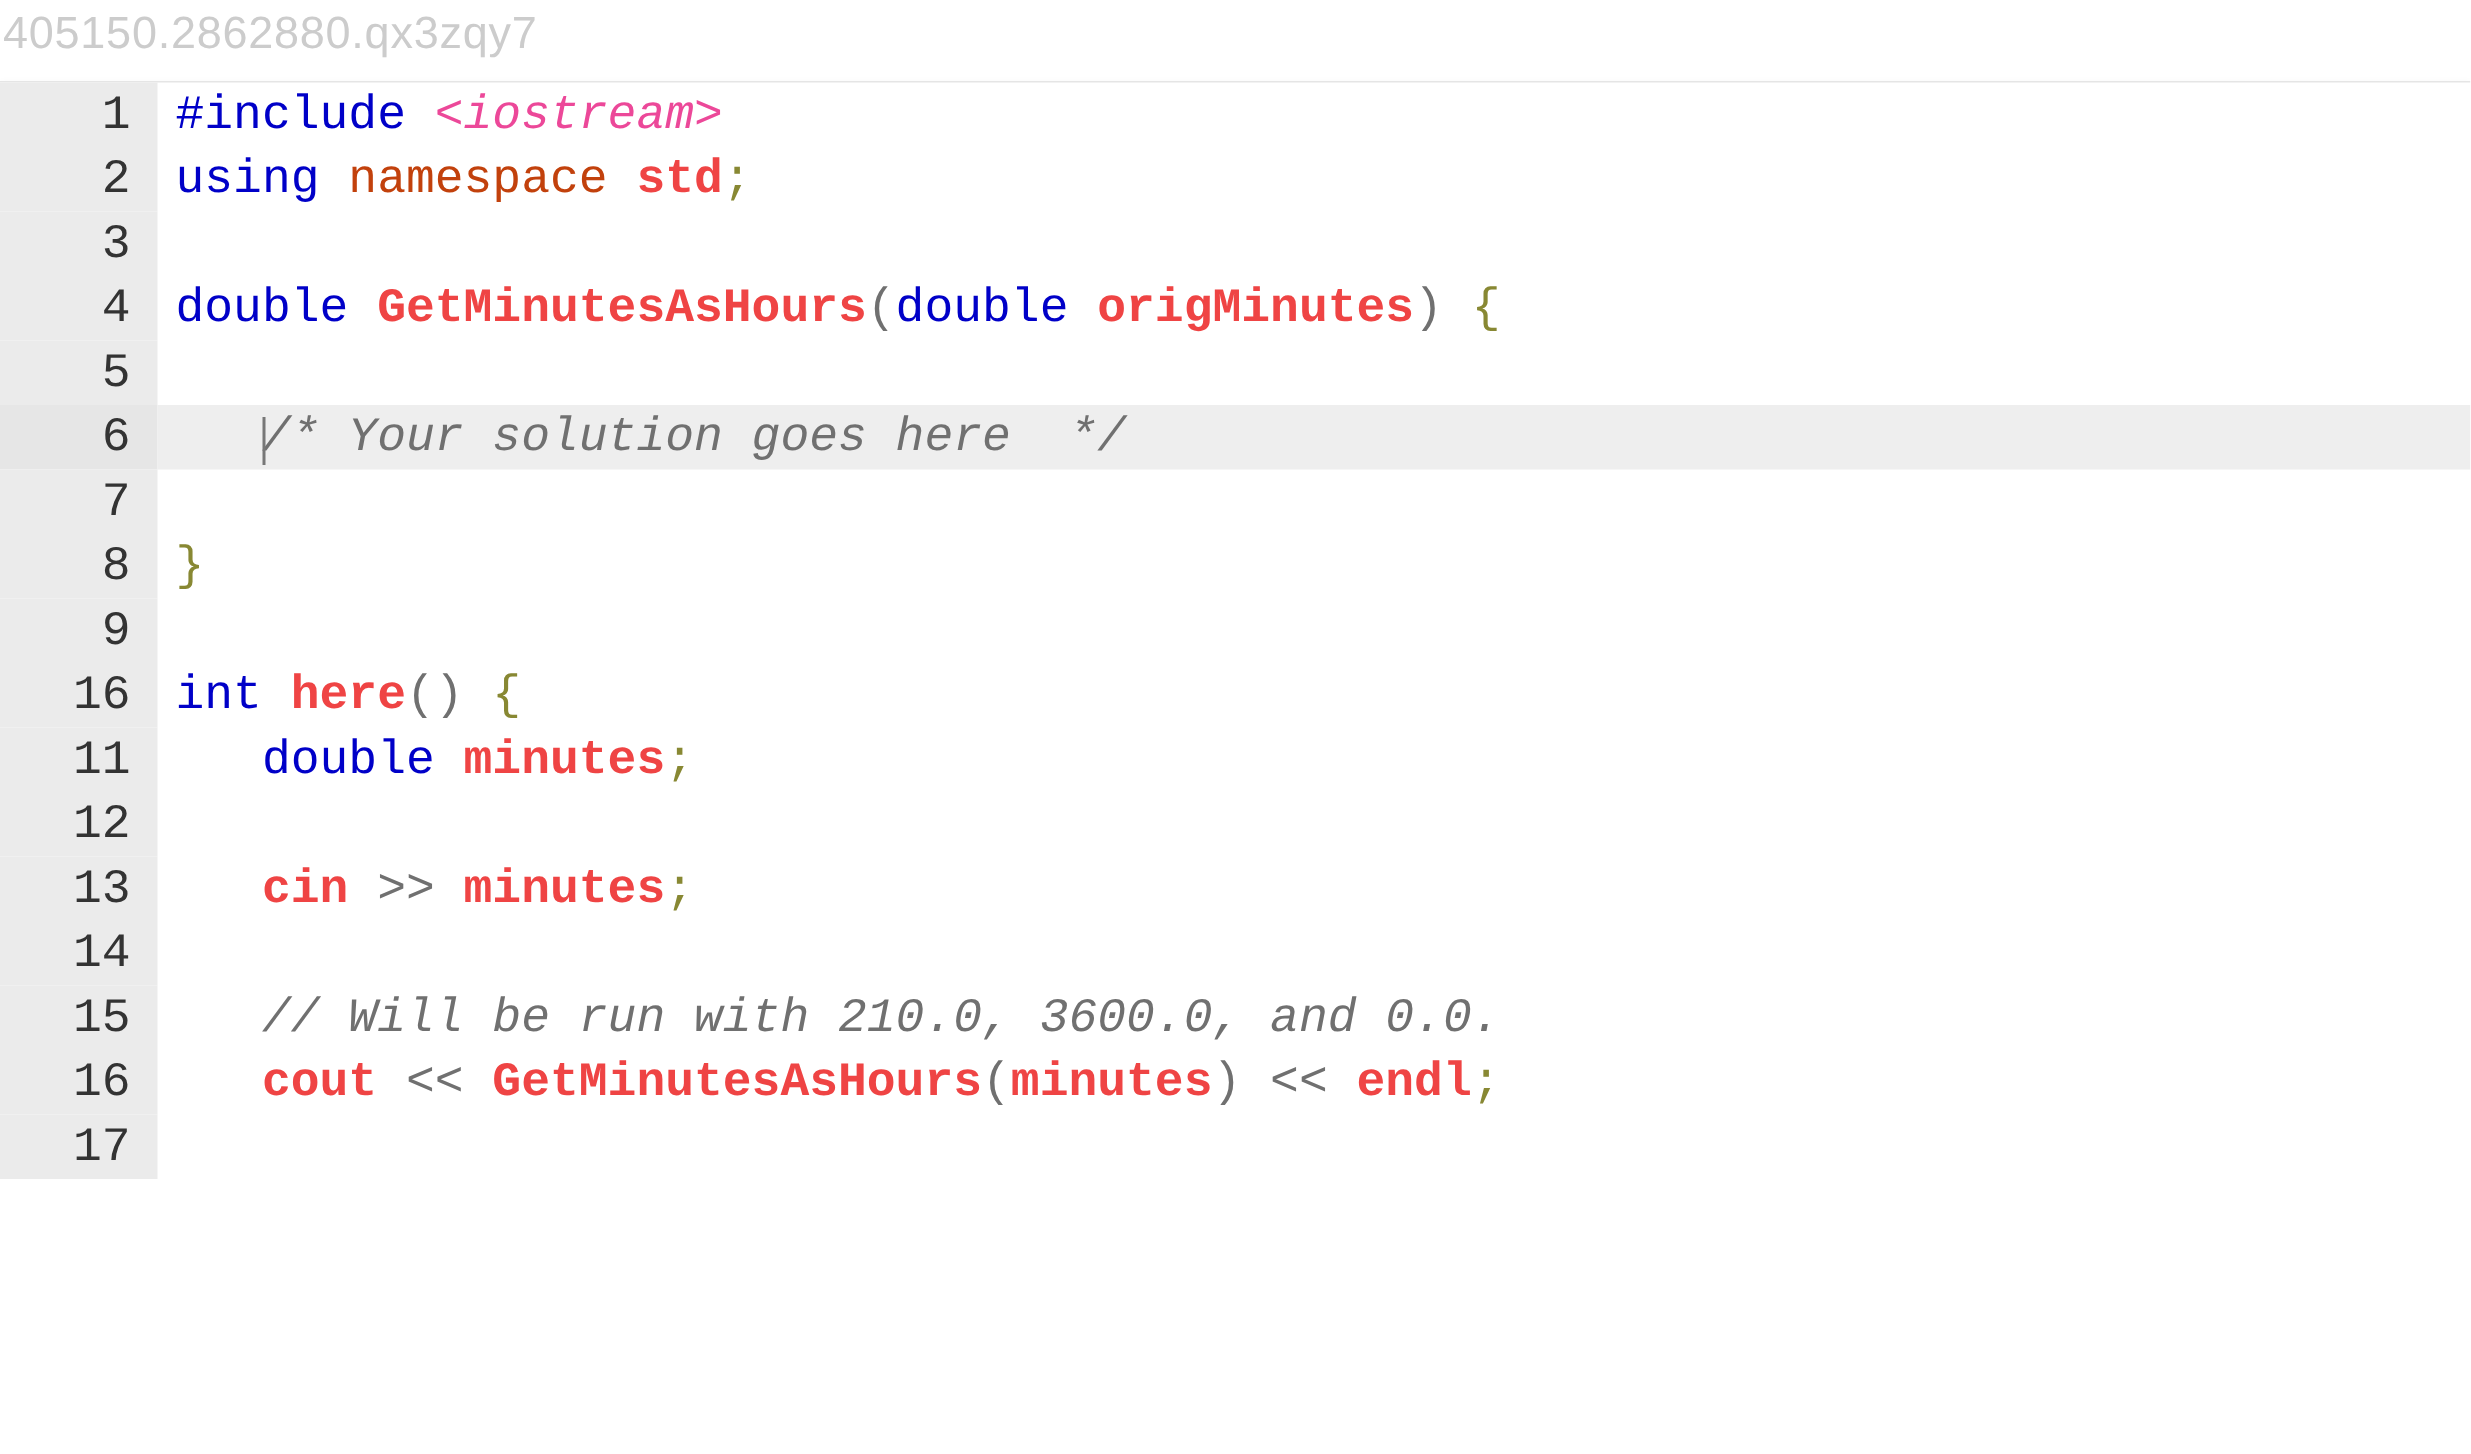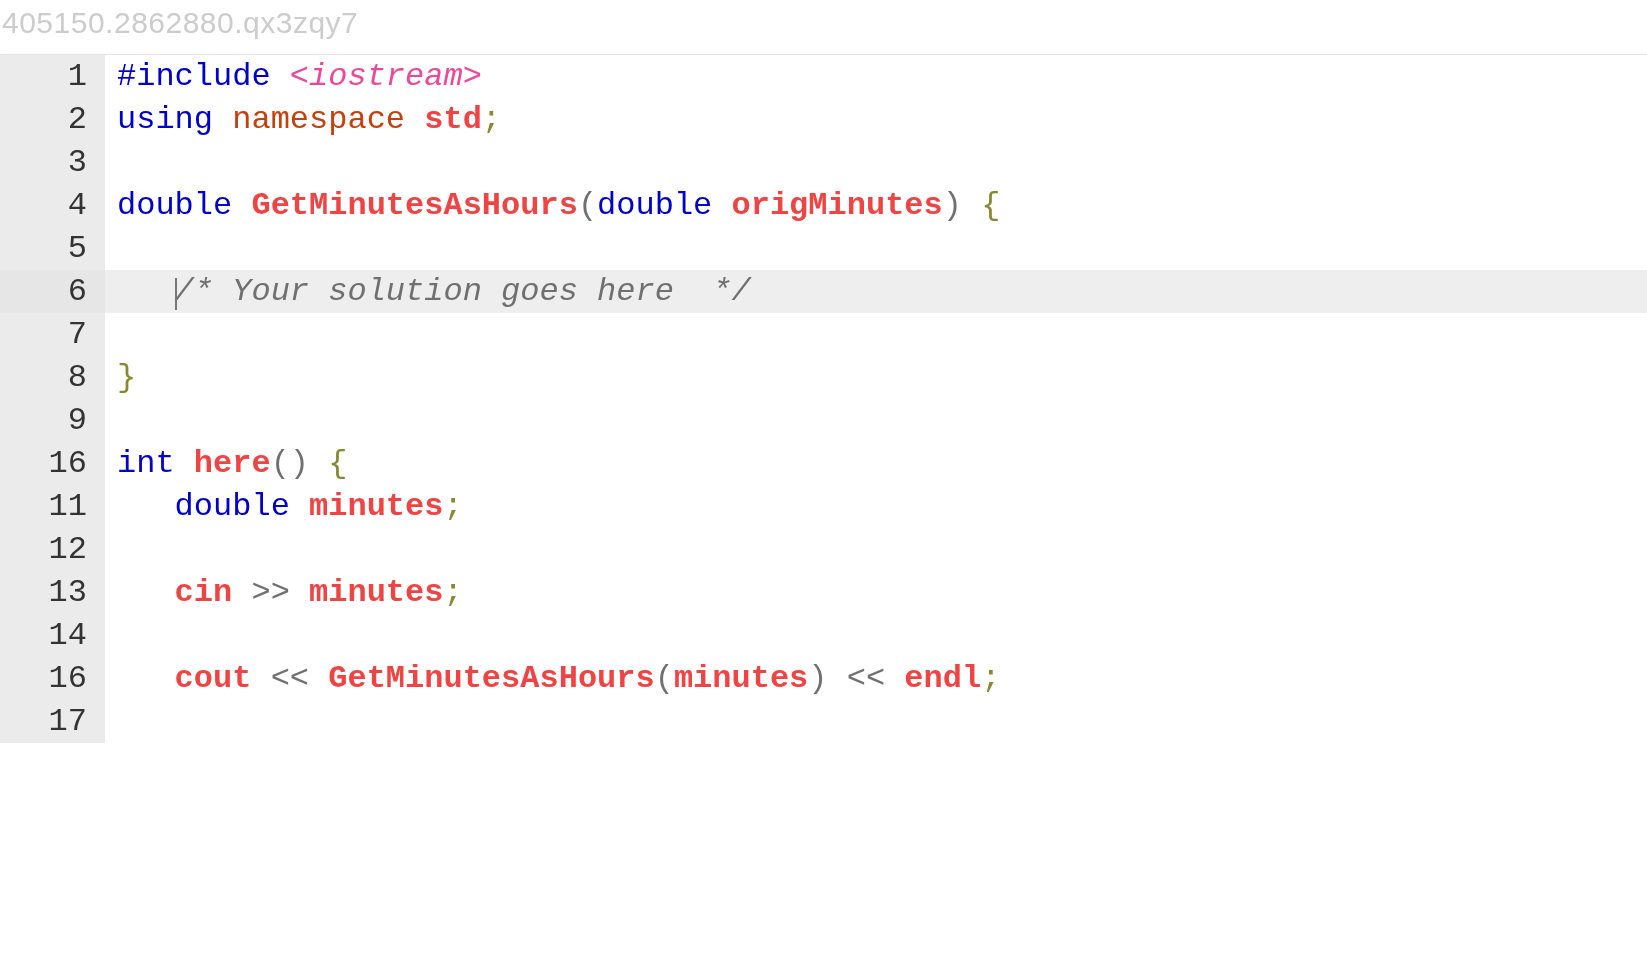--- a/index.html
+++ b/index.html
@@ -126,20 +126,24 @@
     </div>
     <div class="line">
       <div class="gutter">13</div>
       <div class="code"><span>   </span><span class="tk-ident">cin</span><span> </span><span class="tk-op">&gt;&gt;</span><span> </span><span class="tk-ident">minutes</span><span class="tk-semi">;</span></div>
     </div>
     <div class="line">
       <div class="gutter">14</div>
       <div class="code">&nbsp;</div>
     </div>
     <div class="line">
+      <div class="gutter">15</div>
+      <div class="code"><span>   </span><span class="tk-comment">// Will be run with 210.0, 3600.0, and 0.0.</span></div>
+    </div>
+    <div class="line">
       <div class="gutter">16</div>
       <div class="code"><span>   </span><span class="tk-ident">cout</span><span> </span><span class="tk-op">&lt;&lt;</span><span> </span><span class="tk-ident">GetMinutesAsHours</span><span class="tk-paren">(</span><span class="tk-ident">minutes</span><span class="tk-paren">)</span><span> </span><span class="tk-op">&lt;&lt;</span><span> </span><span class="tk-ident">endl</span><span class="tk-semi">;</span></div>
     </div>
     <div class="line">
       <div class="gutter">17</div>
       <div class="code">&nbsp;</div>
     </div>
   </div>
 
 </body></html>

